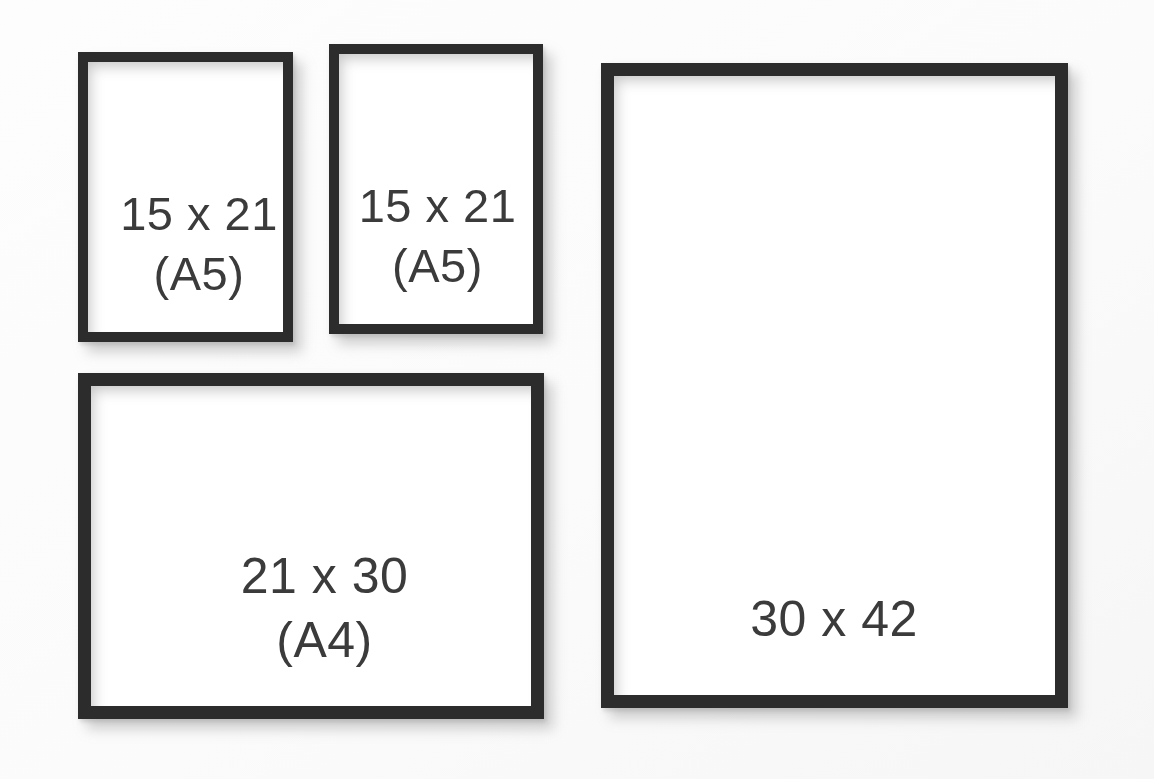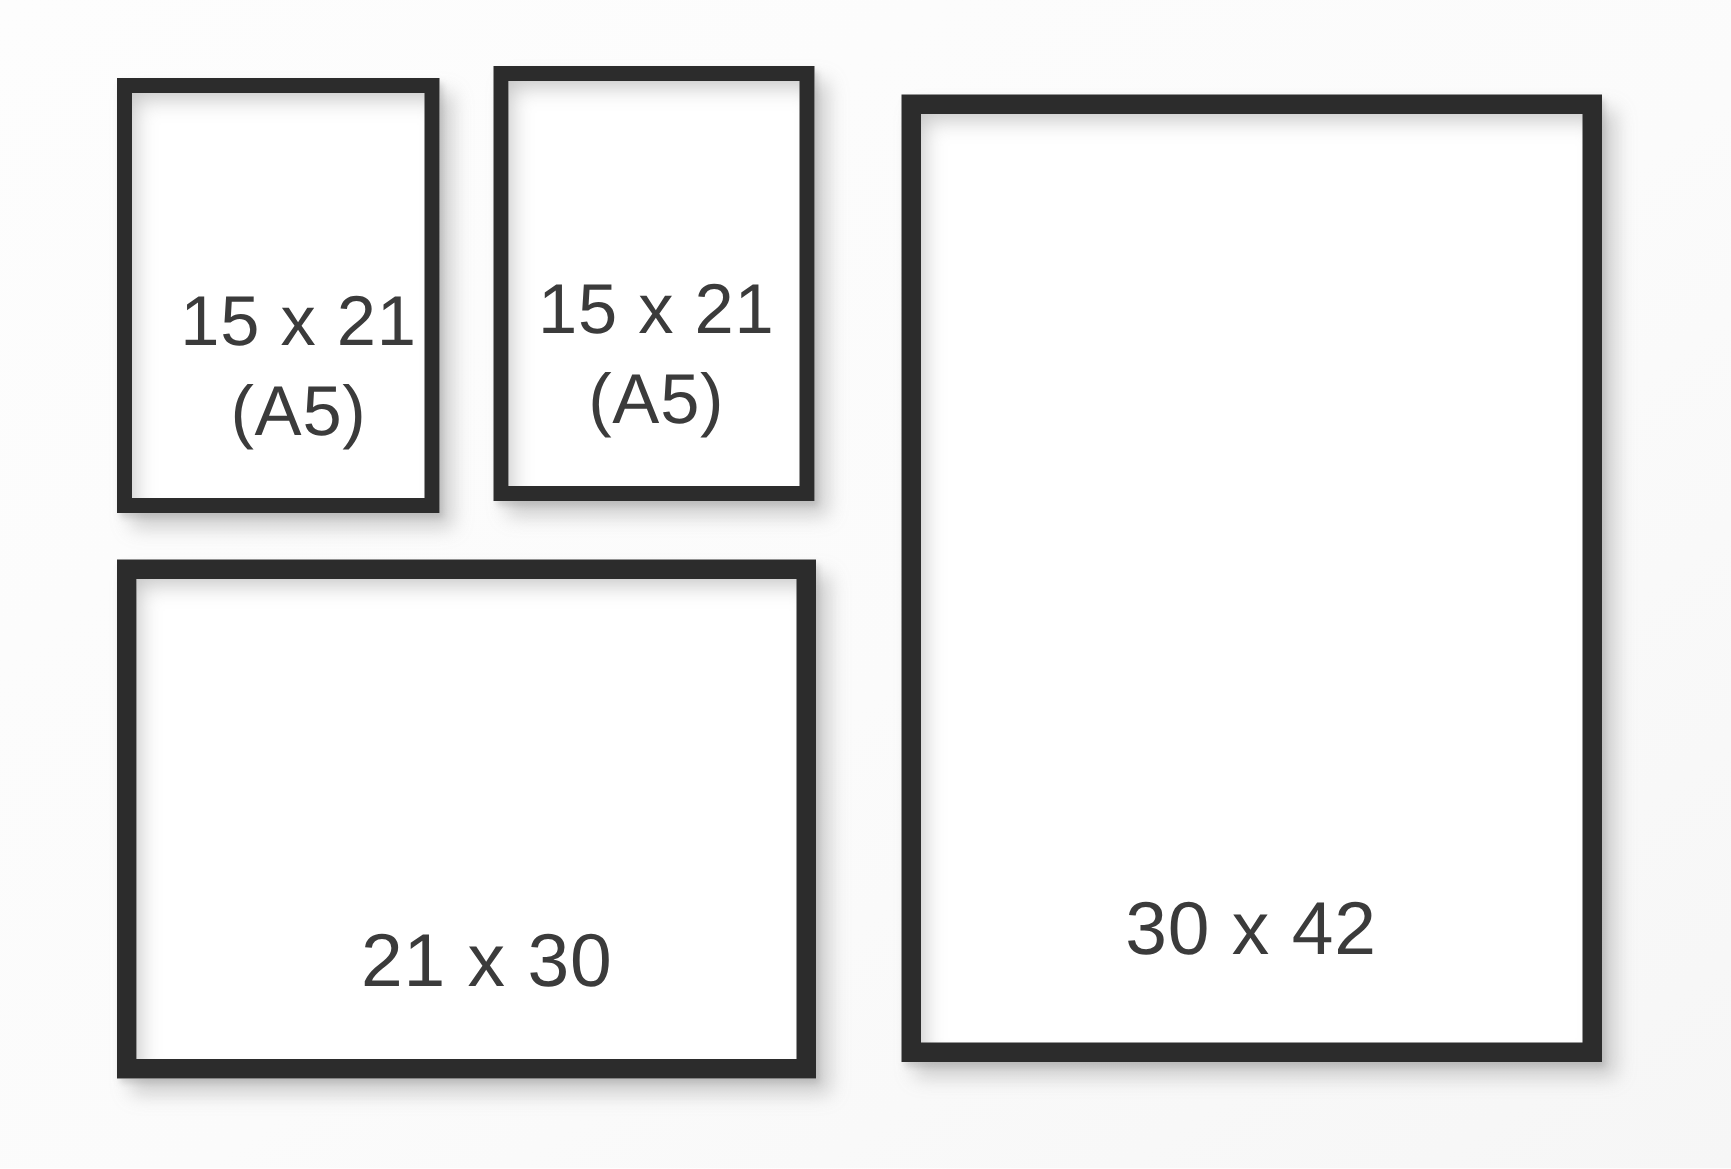--- a/index.html
+++ b/index.html
@@ -77,20 +77,21 @@
   <div class="frame frame-a5-2" style="border-color: rgb(44, 44, 44); background: rgb(255, 255, 255);">
     <div class="frame-label" style="color: rgb(59, 59, 59);">
       <span class="size-line">15 x 21</span>
       <span class="format-line">(A5)</span>
     </div>
   </div>
 
   <div class="frame frame-a4" style="border-color: rgb(44, 44, 44); background: rgb(255, 255, 255);">
     <div class="frame-label" style="color: rgb(59, 59, 59);">
       <span class="size-line">21 x 30</span>
+      <span class="format-line">(A4)</span>
     </div>
   </div>
 
   <div class="frame frame-a3" style="border-color: rgb(44, 44, 44); background: rgb(255, 255, 255);">
     <div class="frame-label" style="color: rgb(59, 59, 59);">
       <span class="size-line">30 x 42</span>
     </div>
   </div>
 
 </div>

